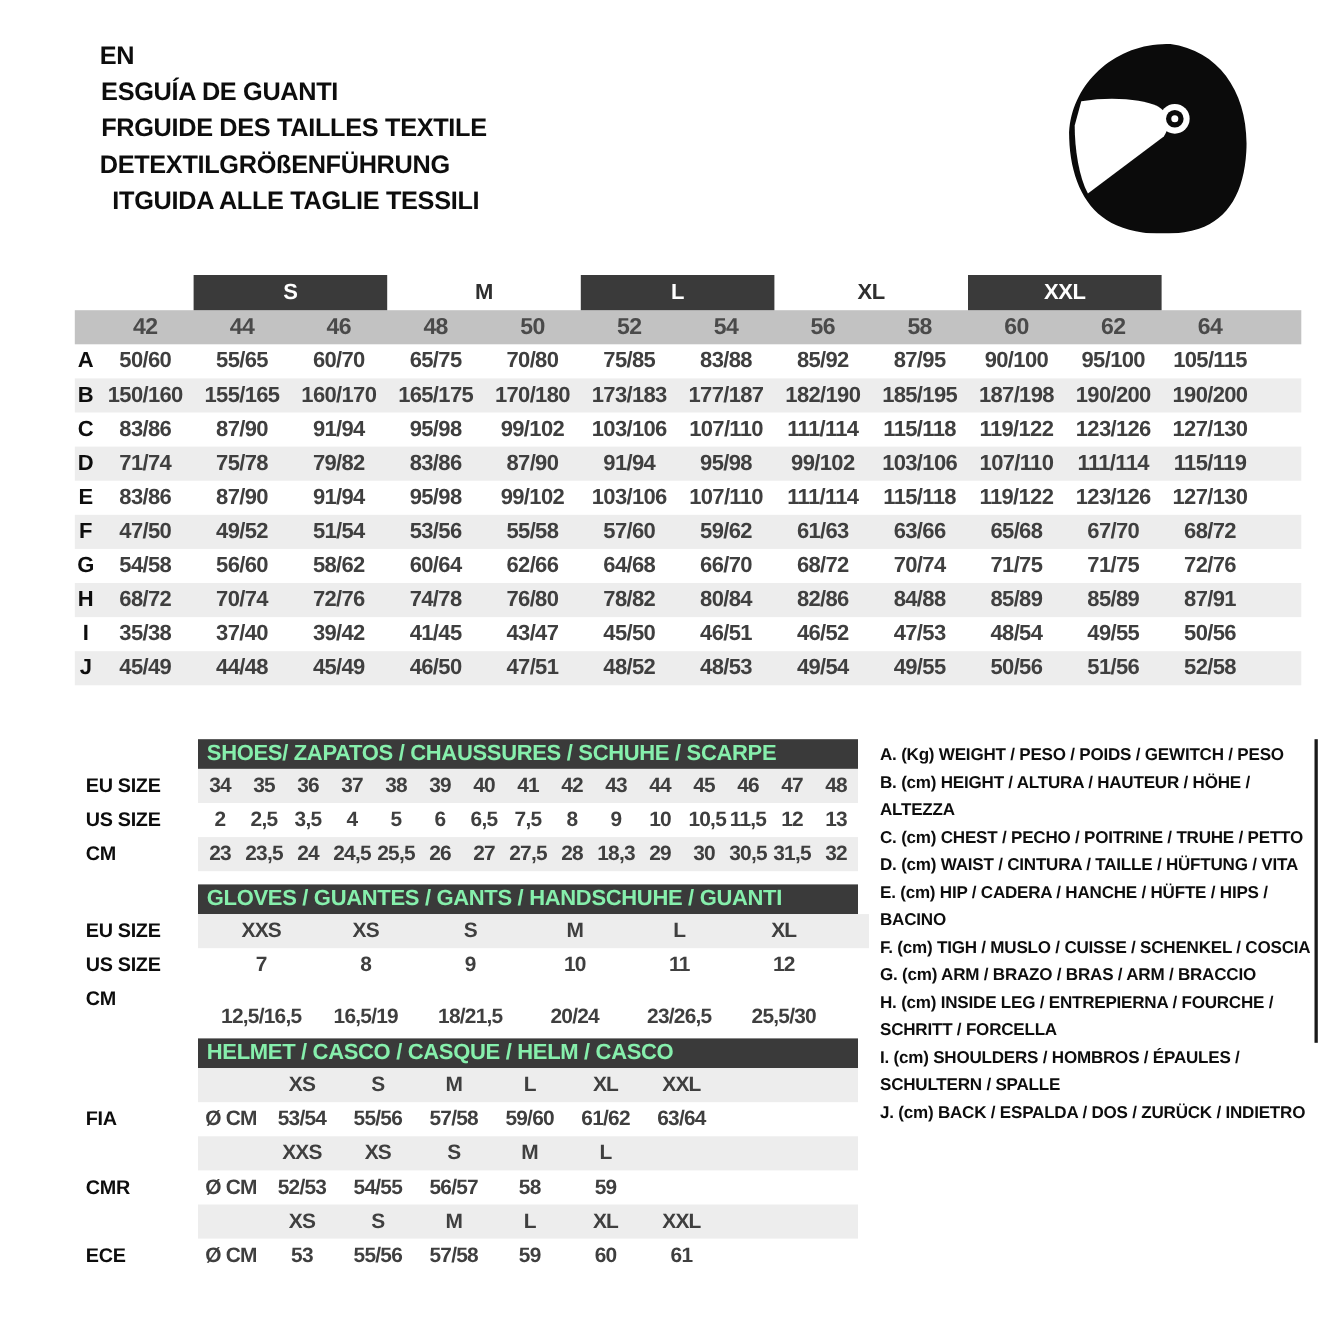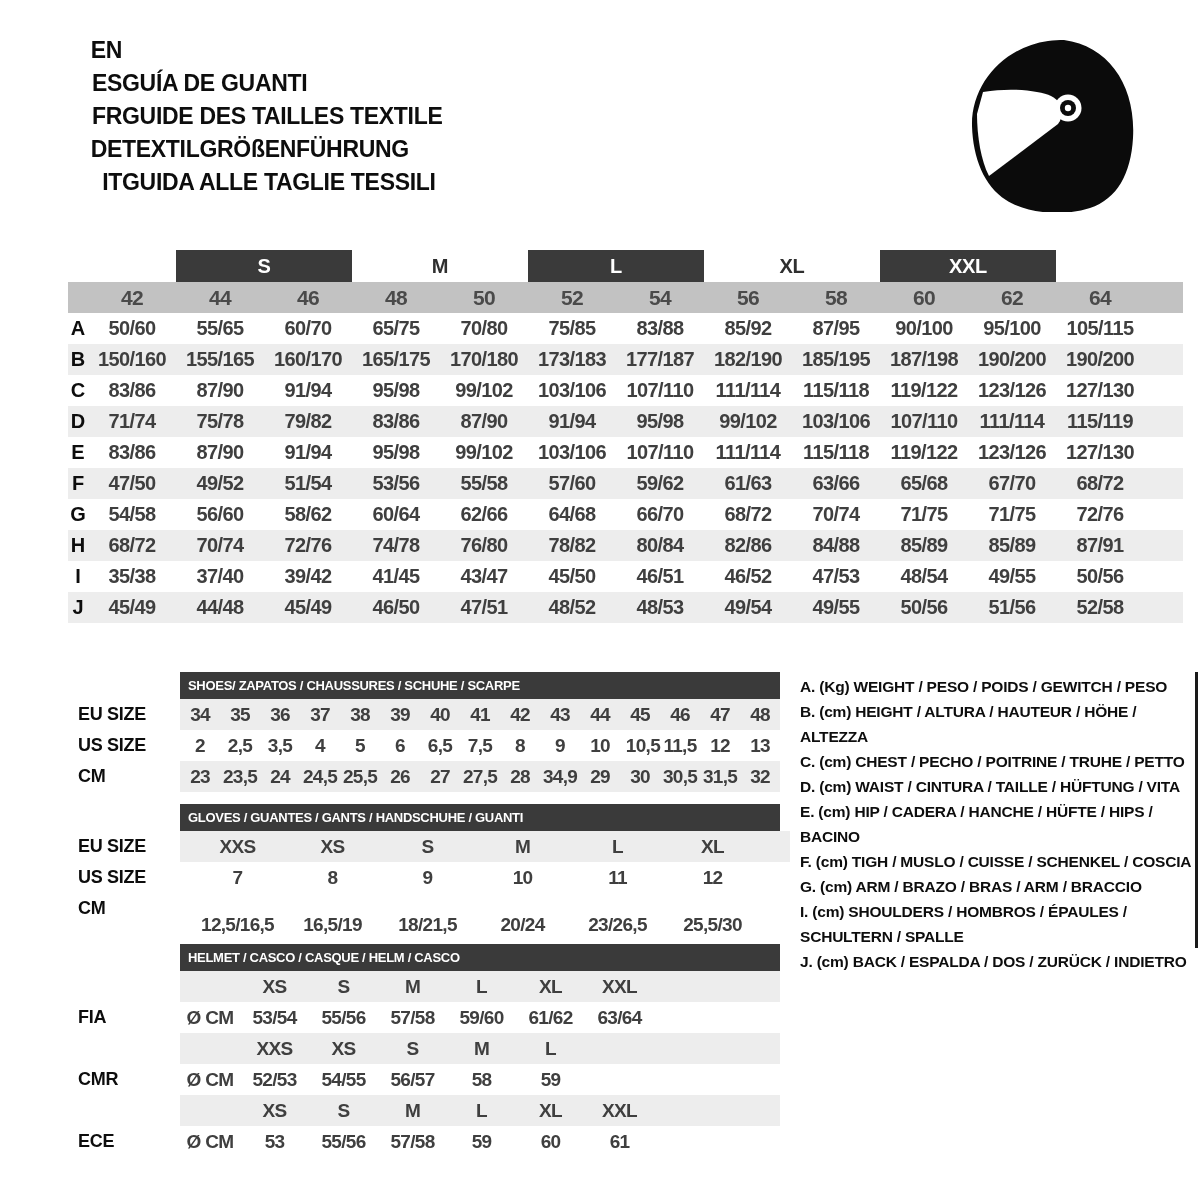--- a/index.html
+++ b/index.html
@@ -24,23 +24,23 @@
   .flexrow{display:flex;align-items:center;}
   .numbers{height:31px;background:var(--band);font-size:21px;font-weight:bold;color:#4a4a4a;}
   .trow{height:31px;font-size:20px;font-weight:bold;color:#3f3f3f;}
   .trow.stripe{background:var(--stripe);}
   .cell{width:88px;flex:none;text-align:center;letter-spacing:-0.6px;white-space:nowrap;}
   .cell.lab{width:20px;color:#0d0d0d;letter-spacing:0;}
   .sp{width:39px;flex:none;}
 
   
   .section{position:absolute;left:68px;width:712px;}
-  .sec-title{margin-left:112px;width:600px;height:27px;background:var(--dark);color:#ffffff;
+  .sec-title{margin-left:112px;width:600px;height:27px;background:var(--dark);color:#86efac;
              display:flex;align-items:center;padding-left:8px;box-sizing:border-box;
-             font-size:13px;font-weight:bold;letter-spacing:-0.3px;white-space:nowrap;}
+             font-size:20px;font-weight:bold;letter-spacing:-0.3px;white-space:nowrap;}
   .srow{display:flex;height:31px;align-items:stretch;}
   .slabel{width:112px;flex:none;padding-left:10px;box-sizing:border-box;display:flex;align-items:center;
           font-weight:bold;font-size:18px;color:#0d0d0d;letter-spacing:-0.3px;}
   .sband-area{width:600px;flex:none;display:flex;align-items:center;}
   .srow.gray .sband-area{background:var(--stripe);}
   .scell{flex:none;text-align:center;font-weight:bold;font-size:19px;color:#3f3f3f;
          letter-spacing:-0.7px;white-space:nowrap;}
 
   
   .legend{position:absolute;left:800px;top:674px;width:398px;font-weight:bold;font-size:15.5px;
@@ -322,21 +322,21 @@
           <div class="sband-area">
             <div class="scell" style="width: 40px;">23</div>
             <div class="scell" style="width: 40px;">23,5</div>
             <div class="scell" style="width: 40px;">24</div>
             <div class="scell" style="width: 40px;">24,5</div>
             <div class="scell" style="width: 40px;">25,5</div>
             <div class="scell" style="width: 40px;">26</div>
             <div class="scell" style="width: 40px;">27</div>
             <div class="scell" style="width: 40px;">27,5</div>
             <div class="scell" style="width: 40px;">28</div>
-            <div class="scell" style="width: 40px;">34,9</div>
+            <div class="scell" style="width: 40px;">18,3</div>
             <div class="scell" style="width: 40px;">29</div>
             <div class="scell" style="width: 40px;">30</div>
             <div class="scell" style="width: 40px;">30,5</div>
             <div class="scell" style="width: 40px;">31,5</div>
             <div class="scell" style="width: 40px;">32</div>
           </div>
         </div>
       </div>
   </div>
 
@@ -458,19 +458,20 @@
   </div>
 
   <div class="legend" id="legend">
       <div class="legend-line">A. (Kg) WEIGHT / PESO / POIDS / GEWITCH / PESO</div>
       <div class="legend-line">B. (cm) HEIGHT / ALTURA / HAUTEUR / HÖHE / ALTEZZA</div>
       <div class="legend-line">C. (cm) CHEST / PECHO / POITRINE / TRUHE / PETTO</div>
       <div class="legend-line">D. (cm) WAIST / CINTURA / TAILLE / HÜFTUNG / VITA</div>
       <div class="legend-line">E. (cm) HIP / CADERA / HANCHE / HÜFTE / HIPS / BACINO</div>
       <div class="legend-line">F. (cm) TIGH / MUSLO / CUISSE / SCHENKEL / COSCIA</div>
       <div class="legend-line">G. (cm) ARM / BRAZO / BRAS / ARM / BRACCIO</div>
+      <div class="legend-line">H. (cm) INSIDE LEG / ENTREPIERNA / FOURCHE / SCHRITT / FORCELLA</div>
       <div class="legend-line">I. (cm) SHOULDERS / HOMBROS / ÉPAULES / SCHULTERN / SPALLE</div>
       <div class="legend-line">J. (cm) BACK / ESPALDA / DOS / ZURÜCK / INDIETRO</div>
     </div>
 
   <div class="edge-line"></div>
 
 </div>
 
 </body></html>

